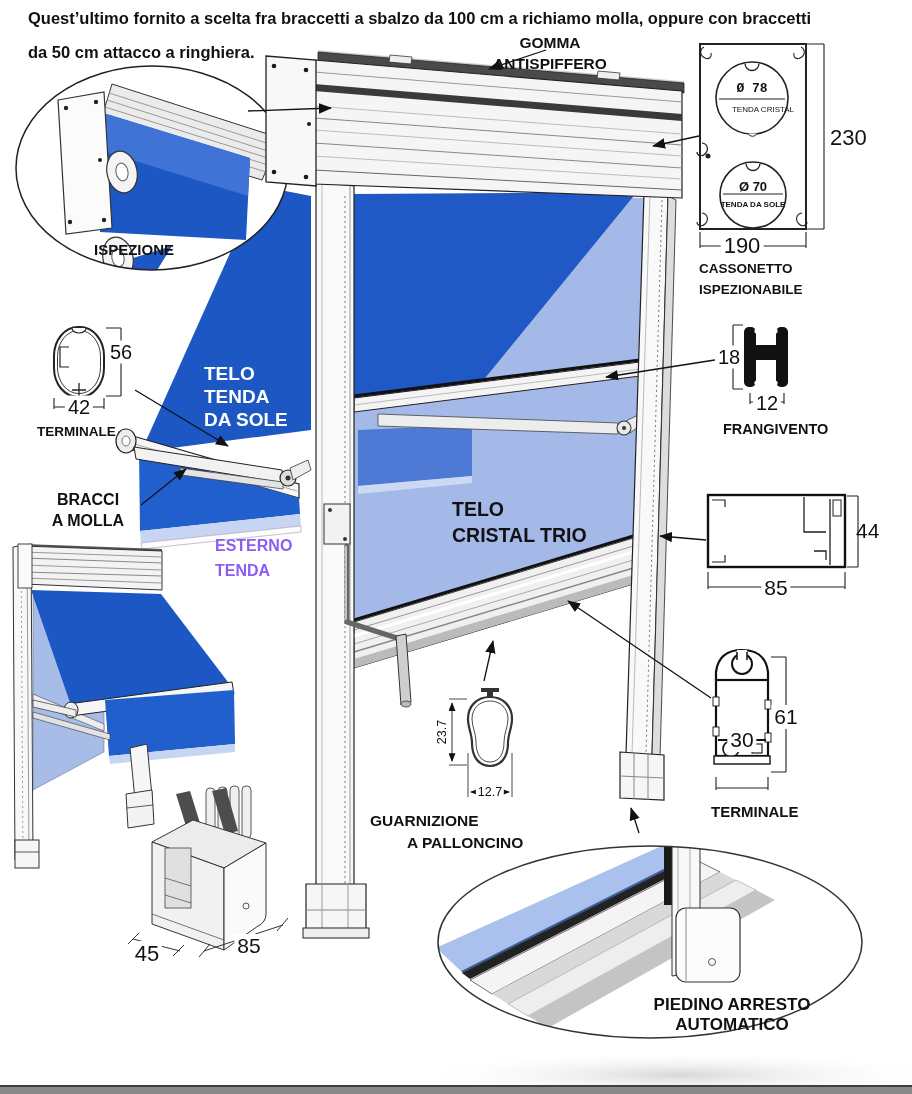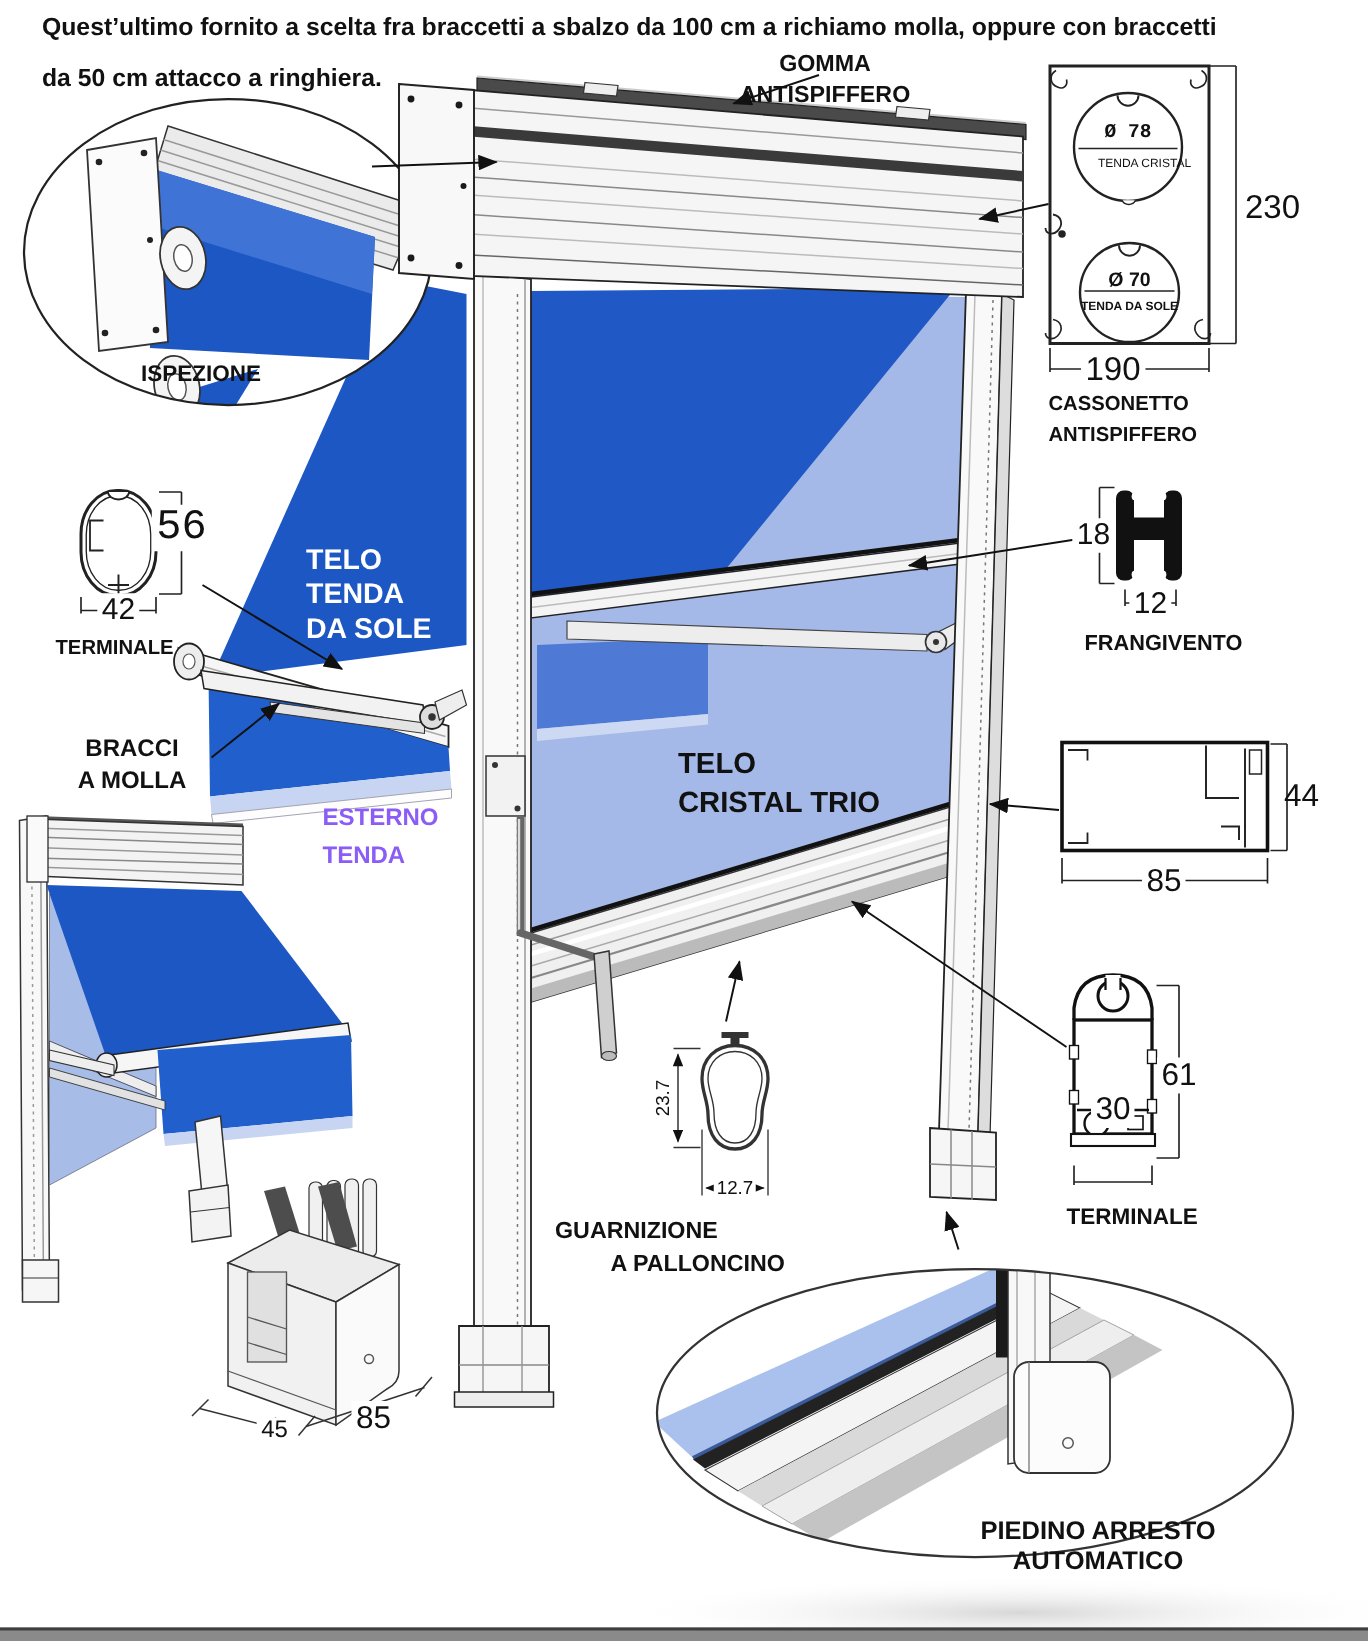--- a/index.html
+++ b/index.html
@@ -344,23 +344,23 @@
 
 <div class="lbl" style="left:64px;top:241px;width:140px;text-align:center;font-size:15px;">ISPEZIONE</div>
 
 <div class="dim side nobg" style="left:830px;top:138px;font-size:22px;">230</div>
 <div class="dim" style="left:742px;top:246px;font-size:22px;">190</div>
 <div class="dim" style="left:752px;top:88px;font-size:13px;font-weight:bold;background:transparent;font-family:Liberation Mono, monospace;">Ø 78</div>
 <div class="dim" style="left:752px;top:109px;font-size:8px;font-weight:normal;background:transparent;margin-left:11px;">TENDA CRISTAL</div>
 <div class="dim" style="left:753px;top:186px;font-size:13px;font-weight:bold;background:transparent;">Ø 70</div>
 <div class="dim" style="left:753px;top:204px;font-size:8px;font-weight:bold;background:transparent;">TENDA DA SOLE</div>
 <div class="lbl" style="left:699px;top:258px;font-size:13.5px;line-height:21px;">CASSONETTO
-ANTISPIFFERO</div>
-
-<div class="dim" style="left:121px;top:352px;font-size:28px;font-family:Liberation Mono, monospace;">56</div>
+ISPEZIONABILE</div>
+
+<div class="dim" style="left:121px;top:352px;font-size:20px;">56</div>
 <div class="dim" style="left:79px;top:407px;font-size:20px;">42</div>
 <div class="lbl" style="left:37px;top:424px;font-size:13.5px;">TERMINALE</div>
 
 <div class="lbl" style="left:204px;top:362px;font-size:19px;line-height:23px;color:#fff;">TELO
 TENDA
 DA SOLE</div>
 
 <div class="lbl" style="left:28px;top:490px;width:120px;text-align:center;font-size:16px;line-height:20.5px;">BRACCI
 A MOLLA</div>
 
@@ -379,20 +379,20 @@
 
 <div class="dim rot" style="left:442px;top:732px;">23.7</div>
 <div class="dim small" style="left:490px;top:792px;">12.7</div>
 <div class="lbl" style="left:370px;top:811px;font-size:15.5px;">GUARNIZIONE</div>
 <div class="lbl" style="left:407px;top:833px;font-size:15.5px;">A PALLONCINO</div>
 
 <div class="dim" style="left:786px;top:717px;font-size:21px;">61</div>
 <div class="dim" style="left:742px;top:740px;font-size:21px;">30</div>
 <div class="lbl" style="left:711px;top:803px;font-size:15px;">TERMINALE</div>
 
-<div class="dim" style="left:147px;top:954px;font-size:16px;margin-left:36px;">45</div>
+<div class="dim" style="left:147px;top:954px;font-size:22px;">45</div>
 <div class="dim" style="left:249px;top:946px;font-size:21px;">85</div>
 
-<div class="lbl" style="left:626px;top:995px;width:212px;text-align:center;font-size:17px;line-height:20px;margin-top:16px;">PIEDINO ARRESTO
+<div class="lbl" style="left:626px;top:995px;width:212px;text-align:center;font-size:17px;line-height:20px;">PIEDINO ARRESTO
 AUTOMATICO</div>
 
 <div class="footer-bar"></div>
 </div>
 
 </body></html>

